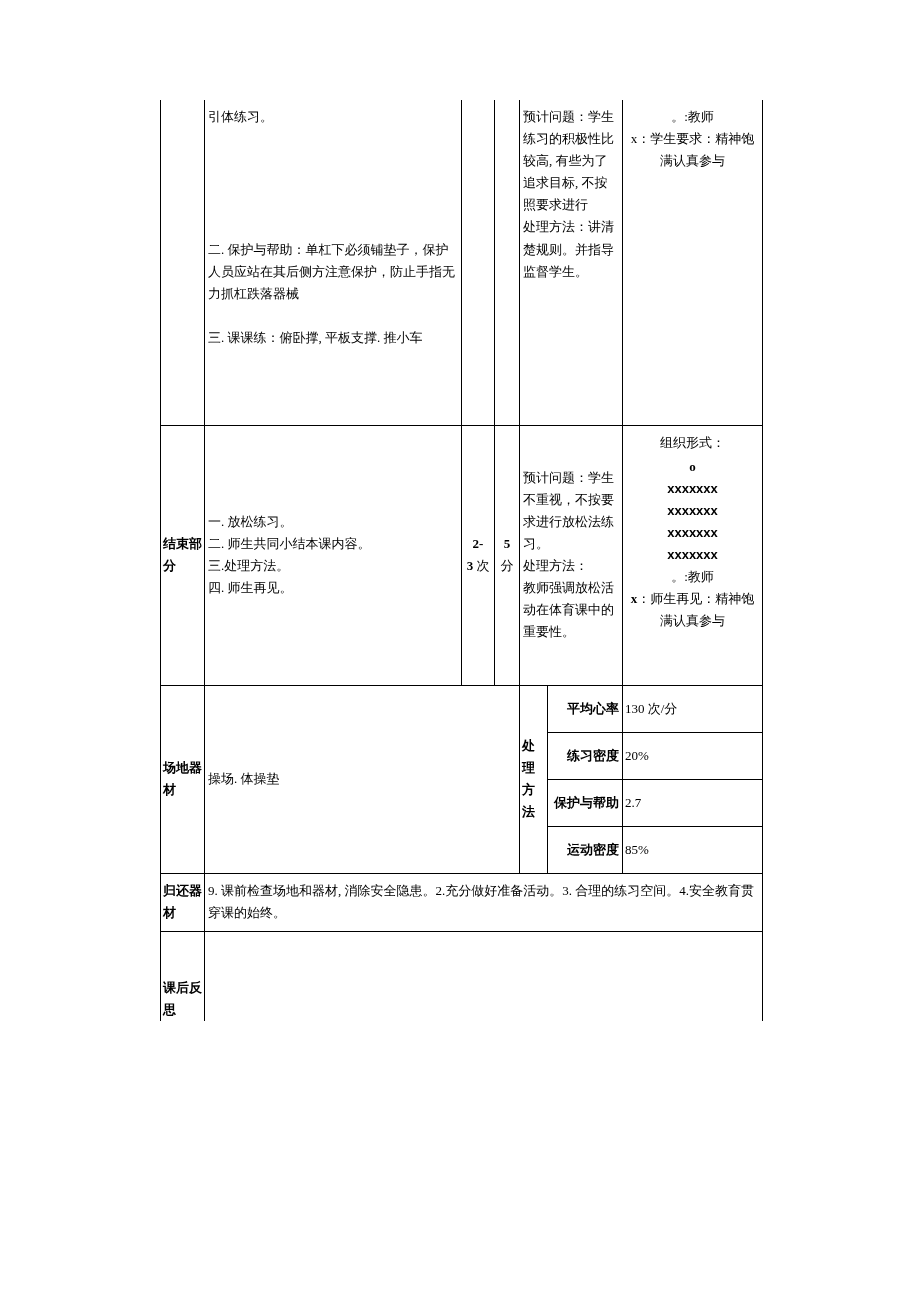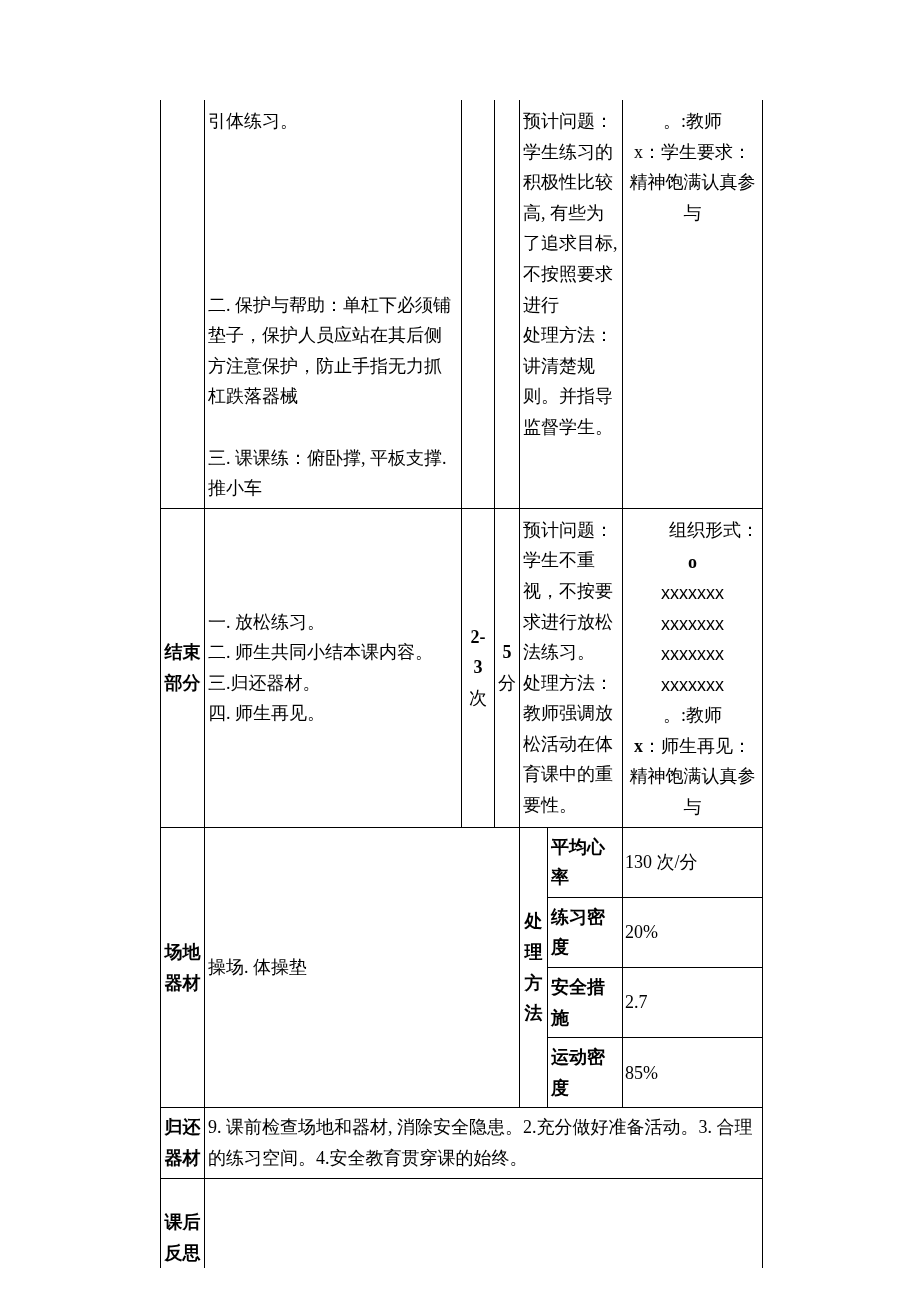--- a/index.html
+++ b/index.html
@@ -1,24 +1,24 @@
 <!DOCTYPE html>
 <html><head>
 <meta charset="utf-8">
 <style>
   body{margin:0;padding:0;background:#fff;font-family:"SimSun","宋体",serif;font-size:14px;color:#000;line-height:1.8}
   .page{width:920px;height:1301px;box-sizing:border-box;padding:100px 160px 0 160px}
   table{border-collapse:collapse;width:100%;table-layout:fixed}
-  td{border:1px solid #000;padding:4px 3px;vertical-align:middle;box-sizing:border-box;font-size:18px;line-height:1.7}
-  .hdr{text-align:left;font-weight:bold}
-  .sec{text-align:center;font-weight:bold;padding:0 2px}
+  td{border:1px solid #000;padding:4px 3px;vertical-align:middle;box-sizing:border-box;font-size:13px;line-height:1.7}
+  .hdr{text-align:right;font-weight:bold}
+  .sec{text-align:left;font-weight:bold;padding:0 2px}
   .valcell{padding:12px 2px}
   .center{text-align:center}
   .bold{font-weight:bold}
-  .xrow{font-family:Arial,sans-serif;font-weight:normal;letter-spacing:0}
+  .xrow{font-family:Arial,sans-serif;font-weight:bold;letter-spacing:0}
   .bottom-table td{height:26px}
 </style>
 </head>
 <body>
 
 <div class="page">
 <table>
 <colgroup>
 <col style="width:44px">
 <col style="width:257px">
@@ -49,33 +49,33 @@
   <td colspan="2" style="border-top:none;vertical-align:top;padding-top:6px;text-align:center">
     <div><span style="white-space:pre-line">。:教师
 x：学生要求：精神饱满认真参与</span></div>
   </td>
 </tr>
 
 <tr>
   <td class="sec" style="height:260px">结束部分</td>
   <td style="white-space:pre-line;vertical-align:middle">一. 放松练习。
 二. 师生共同小结本课内容。
-三.归还器材。
+三.处理方法。
 四. 师生再见。</td>
   <td class="center">
     <span class="bold">2-</span><br><span class="bold">3</span><span> 次</span>
   </td>
   <td class="center">
     <span class="bold">5</span><br><span> 分</span>
   </td>
   <td colspan="2" style="white-space:pre-line;vertical-align:middle">预计问题：学生不重视，不按要求进行放松法练习。
 处理方法：
 教师强调放松活动在体育课中的重要性。</td>
   <td colspan="2" style="text-align:center;vertical-align:top;padding-top:6px">
-    <div style="text-align:right">组织形式：</div>
+    <div style="text-align:center">组织形式：</div>
     <div style="margin-top:2px;font-weight:bold">o</div>
     <div class="xrow">xxxxxxx</div>
     <div class="xrow">xxxxxxx</div>
     <div class="xrow">xxxxxxx</div>
     <div class="xrow">xxxxxxx</div>
     <div>。:教师</div>
     <div><span class="bold">x</span><span>：师生再见：精神饱满认真参与</span></div>
   </td>
 </tr>
 
@@ -84,21 +84,21 @@
   <td rowspan="4" colspan="3" style="vertical-align:middle">操场. 体操垫</td>
   <td class="sec" rowspan="4">处理方法</td>
   <td class="hdr">平均心率</td>
   <td class="valcell" colspan="2">130 次/分</td>
 </tr>
 <tr class="bottom-table">
   <td class="hdr">练习密度</td>
   <td class="valcell" colspan="2">20%</td>
 </tr>
 <tr class="bottom-table">
-  <td class="hdr">安全措施</td>
+  <td class="hdr">保护与帮助</td>
   <td class="valcell" colspan="2">2.7</td>
 </tr>
 <tr class="bottom-table">
   <td class="hdr">运动密度</td>
   <td class="valcell" colspan="2">85%</td>
 </tr>
 
 <tr>
   <td class="sec" style="height:58px">归还器材</td>
   <td colspan="7" style="vertical-align:middle">9. 课前检查场地和器材, 消除安全隐患。2.充分做好准备活动。3. 合理的练习空间。4.安全教育贯穿课的始终。</td>

